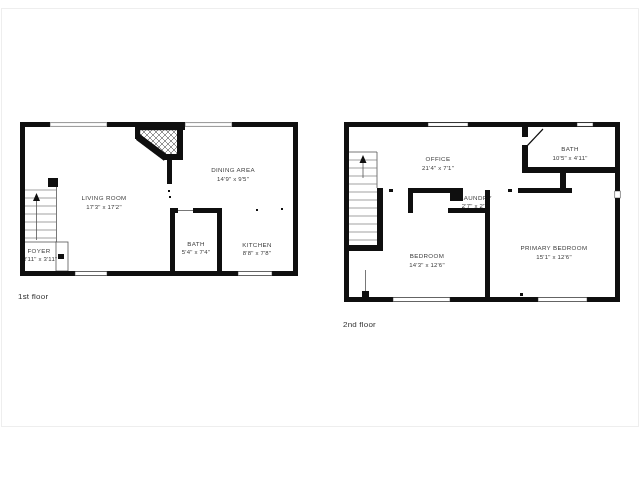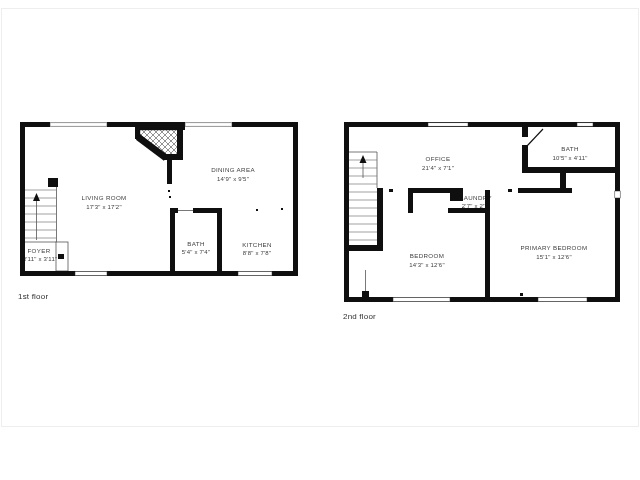--- a/index.html
+++ b/index.html
@@ -165,16 +165,16 @@
       <rect class="win" x="538" y="297.4" width="49" height="4.2"></rect>
       <rect class="win" x="614.8" y="191" width="5.4" height="7"></rect>
     </g>
 
     <g>
       <rect class="dot" x="389" y="189" width="4" height="3"></rect>
       <rect class="dot" x="508" y="189" width="4" height="3"></rect>
       <rect class="dot" x="520" y="293" width="3" height="3"></rect>
     </g>
   </svg>
-  <div class="floor-label" style="left:343px;top:312px;">2nd floor</div>
+  <div class="floor-label" style="left:343px;top:320px;">2nd floor</div>
 
   <div class="disclaimer">FLOOR PLAN CREATED BY CUBICASA APP. MEASUREMENTS DEEMED HIGHLY RELIABLE BUT NOT GUARANTEED.</div>
 </div>
 
 </body></html>

